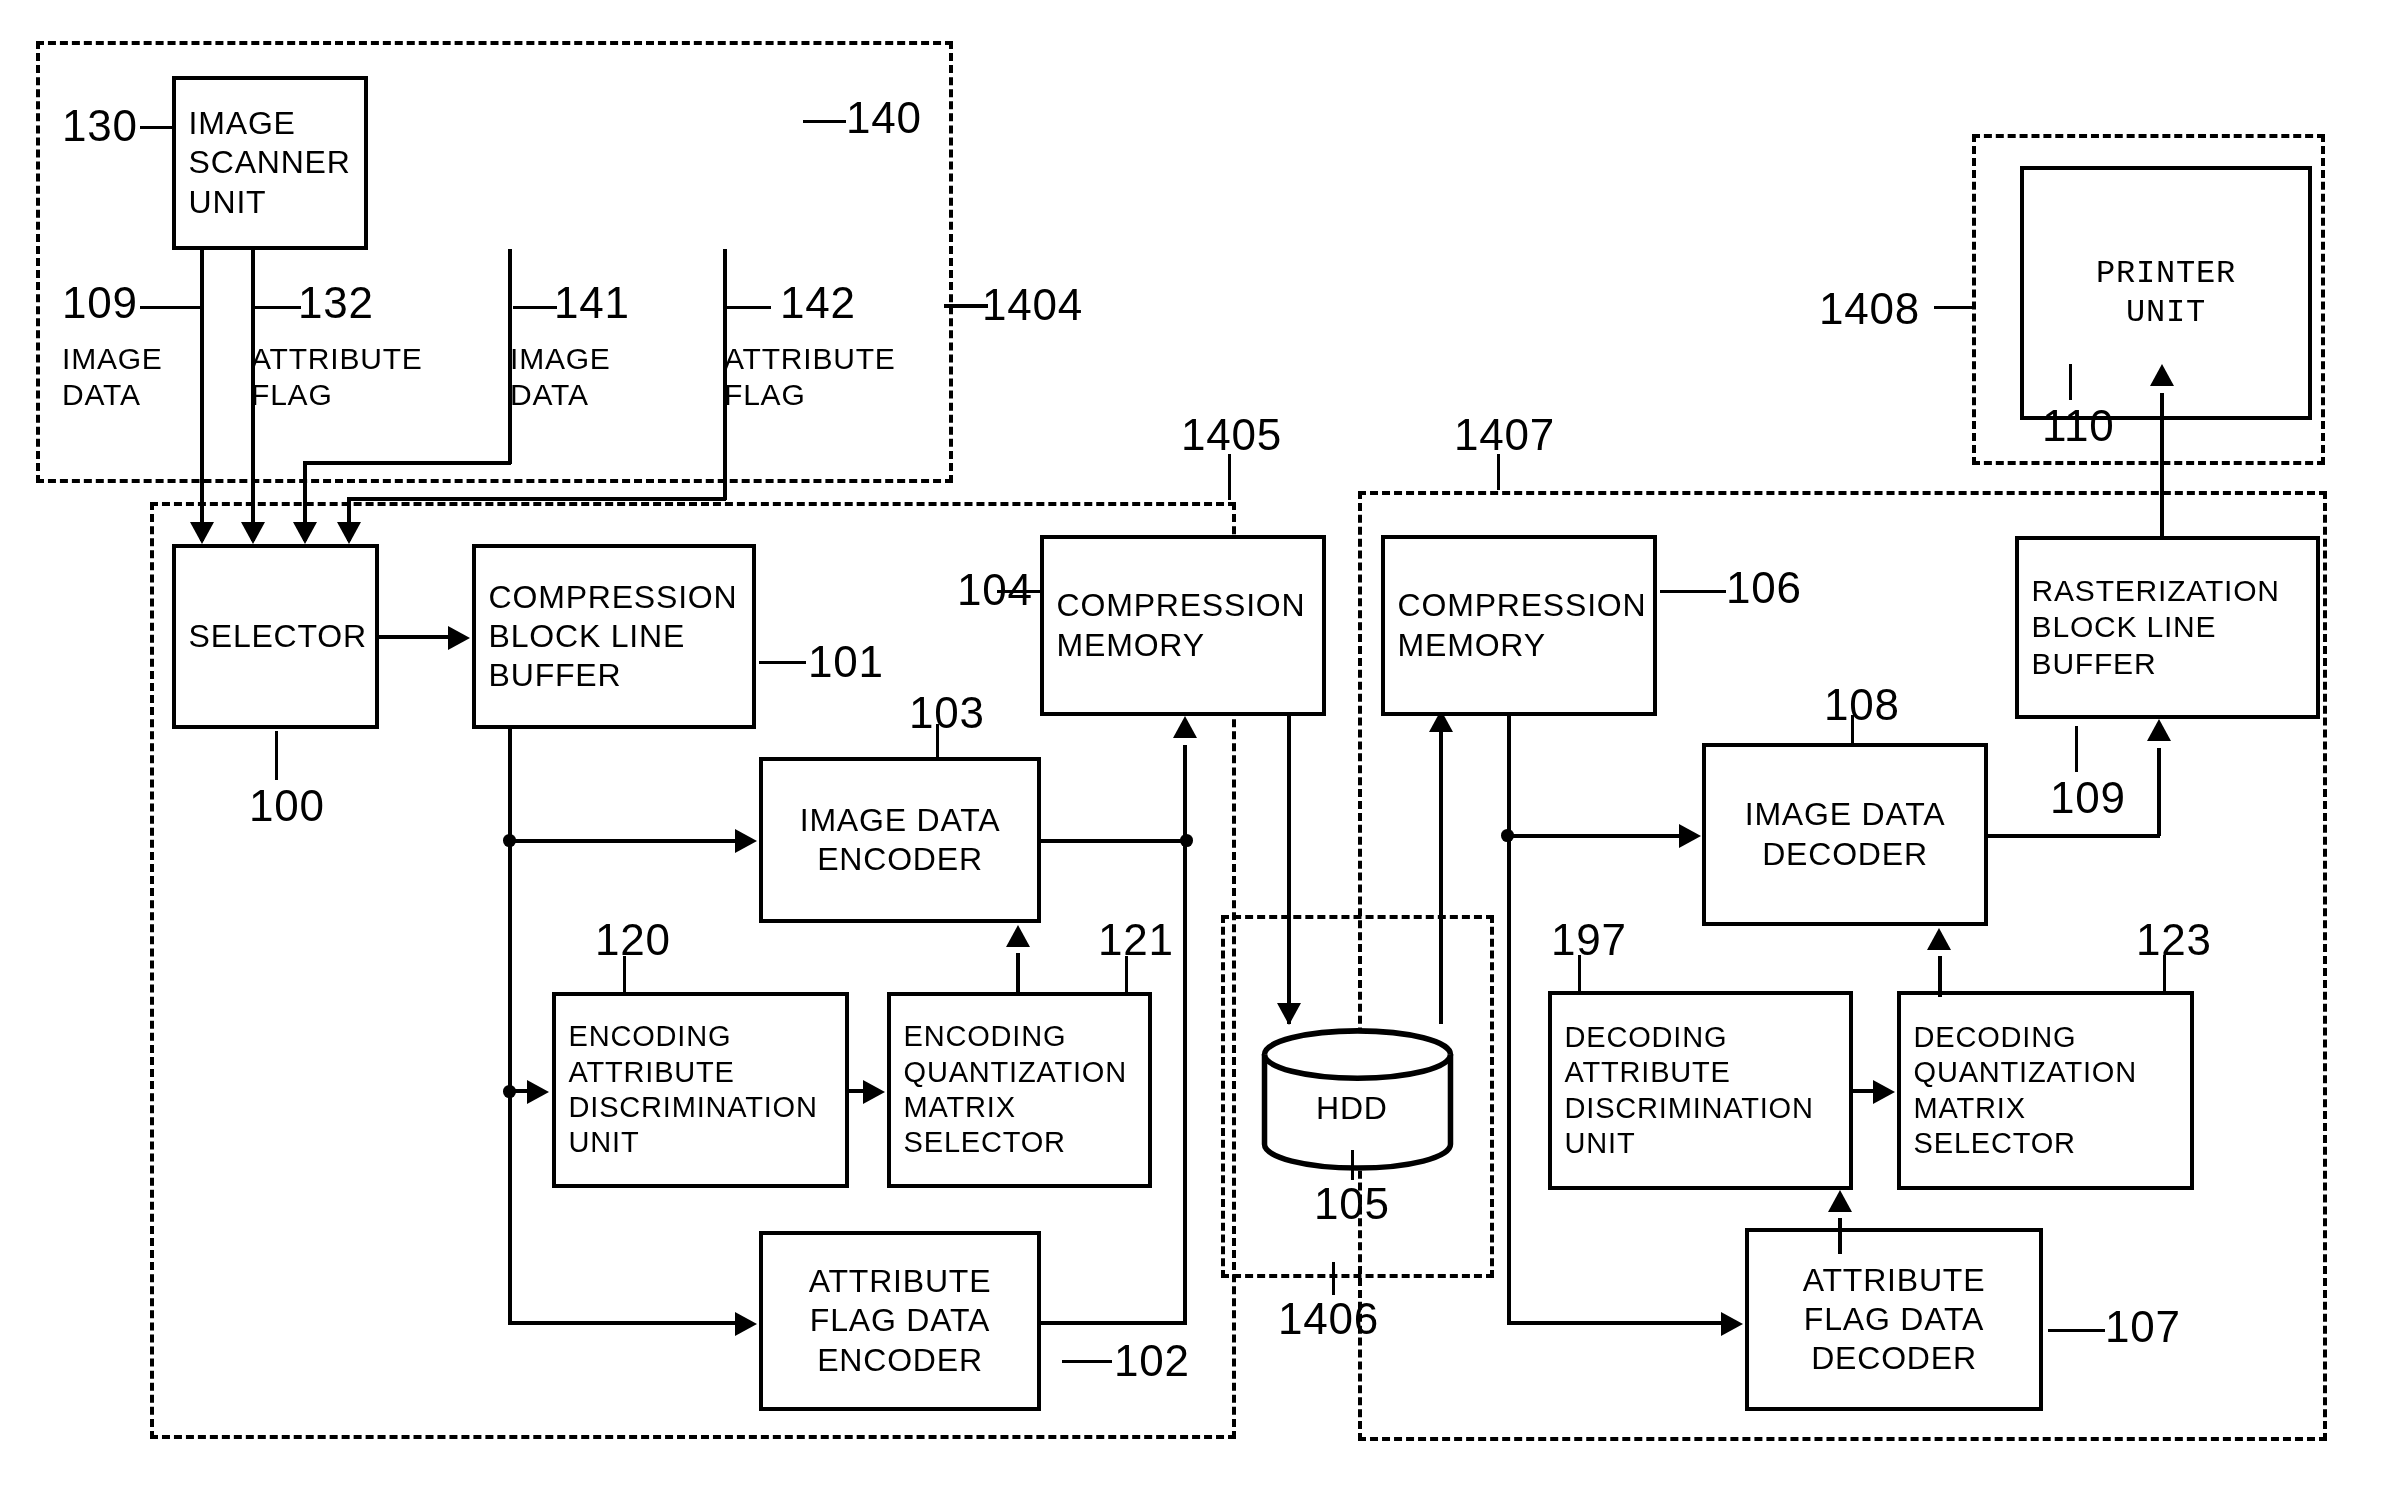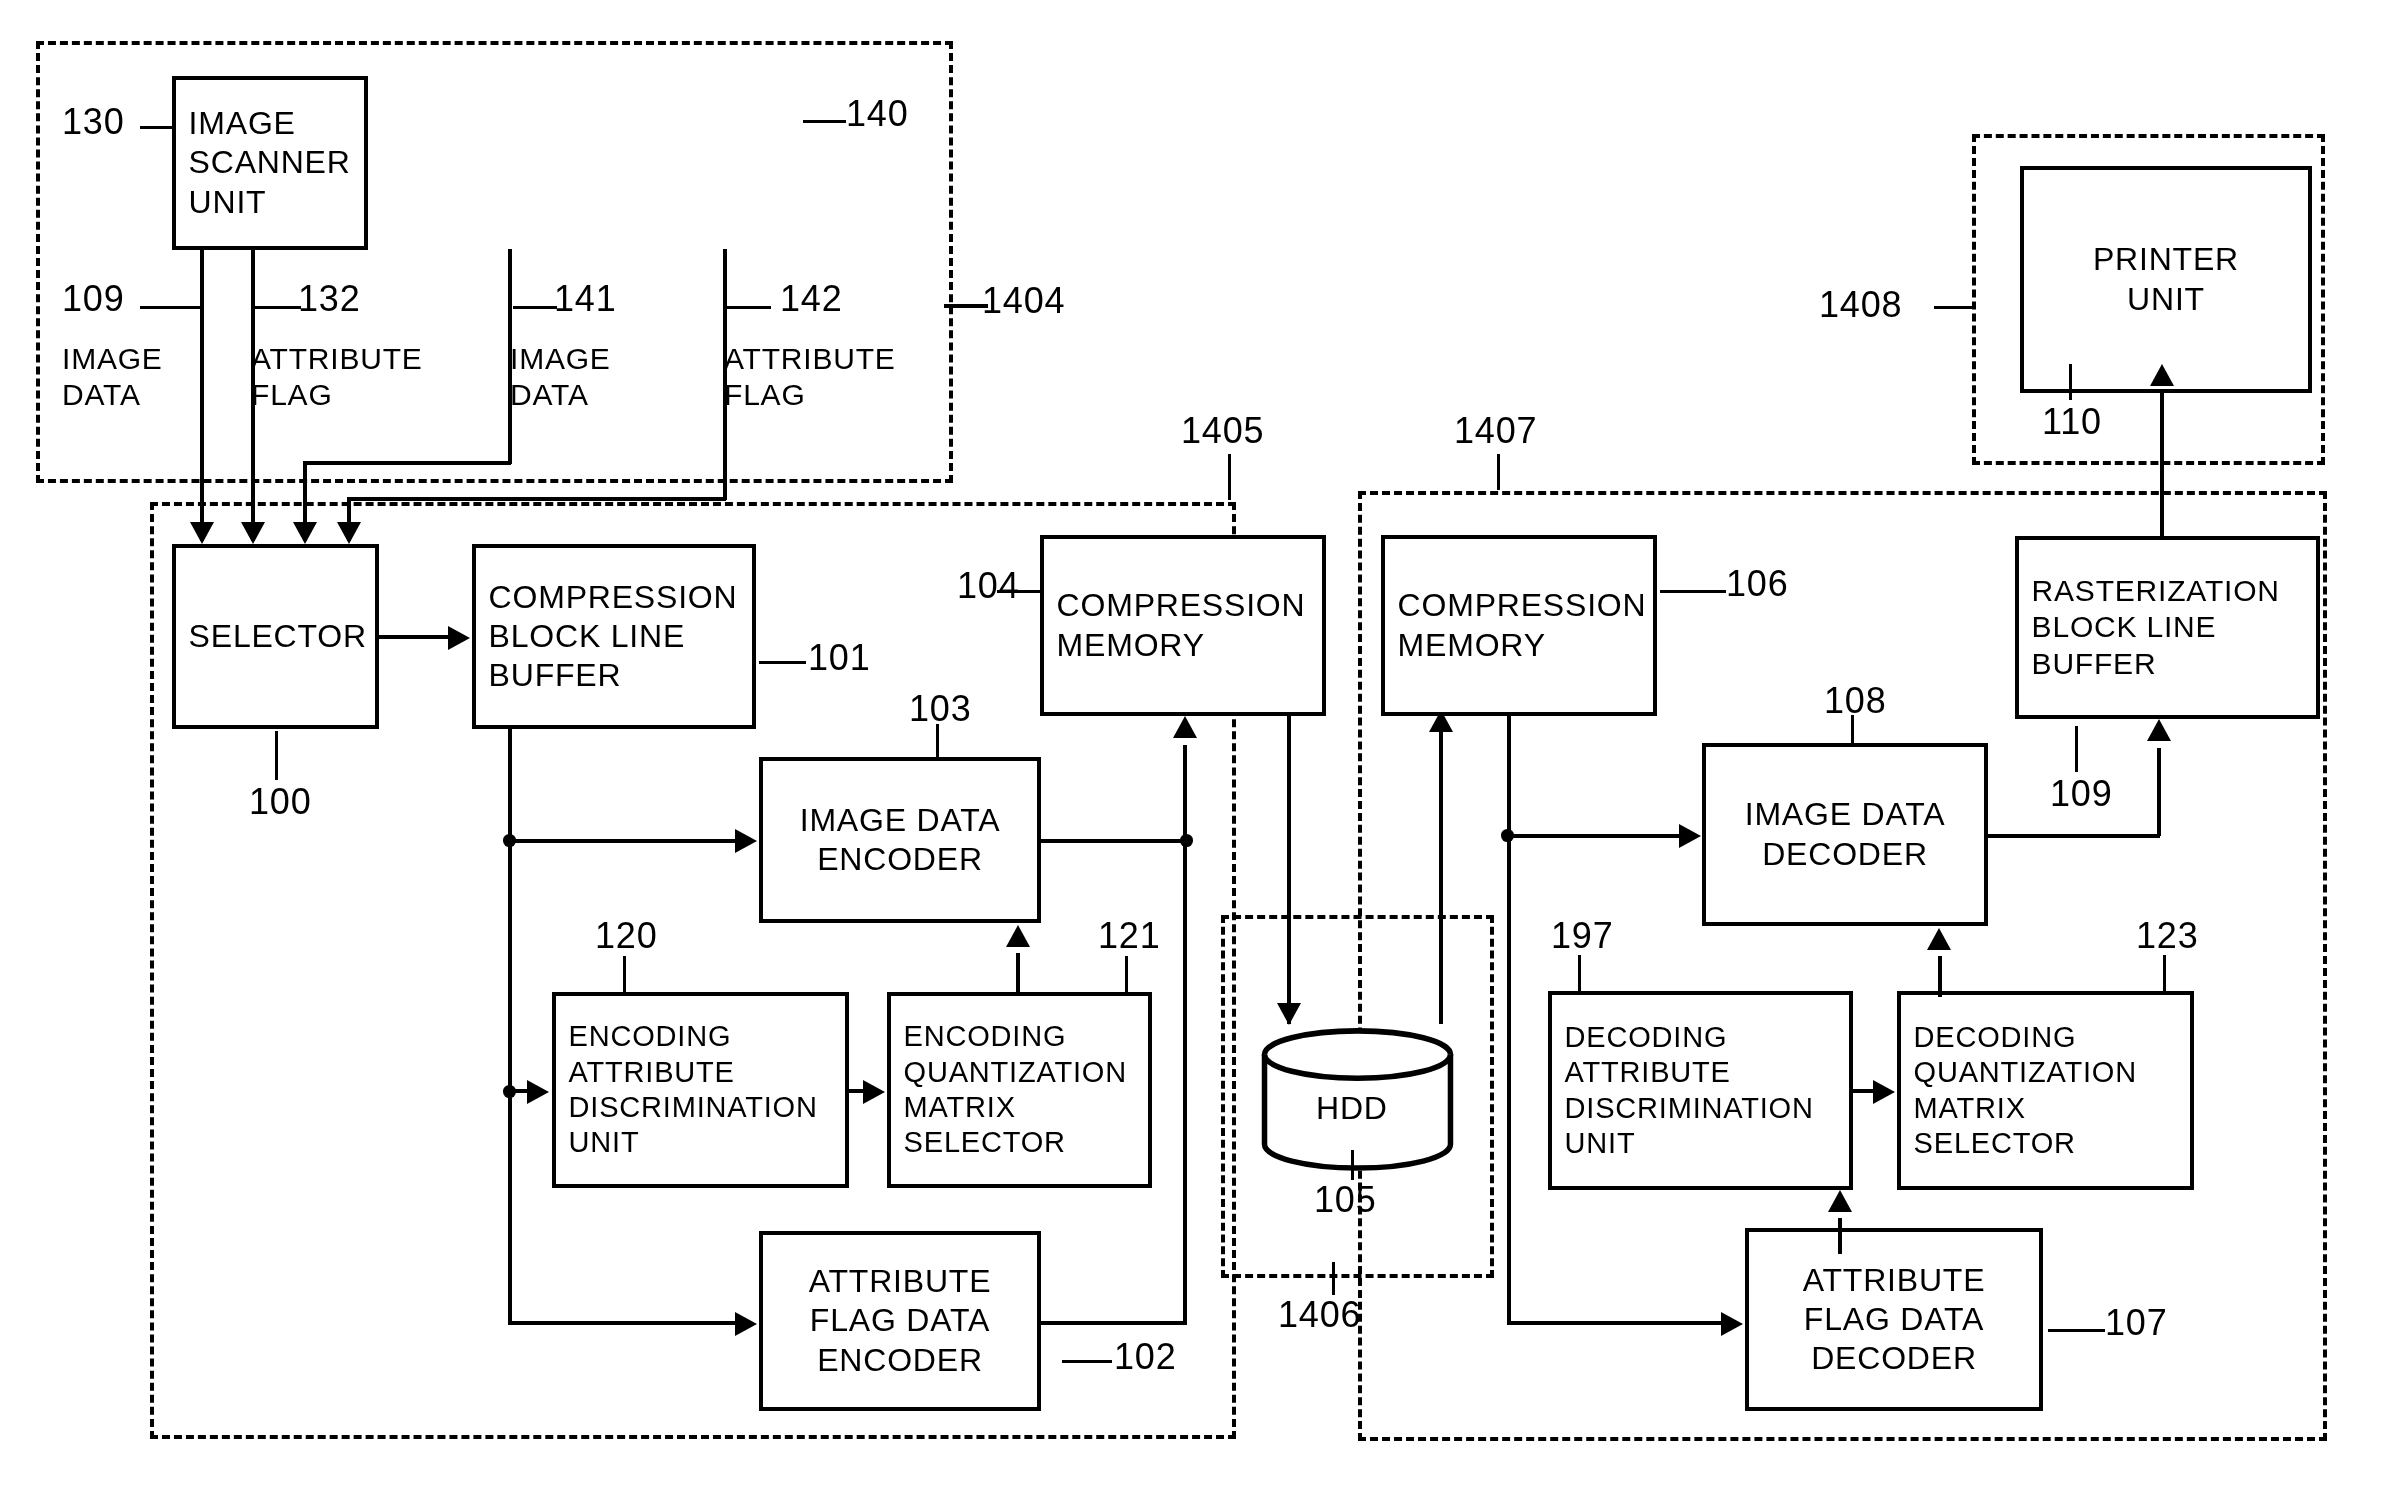--- a/index.html
+++ b/index.html
@@ -2,21 +2,21 @@
 <html style="font-size:12.6px"><head>
 <meta charset="utf-8">
 <style>
   html,body{margin:0;padding:0;background:#fff;}
   body{font-family:"Liberation Sans", sans-serif;}
   #stage{position:relative;width:2401px;height:1505px;background:#fff;overflow:hidden;}
   .box{position:absolute;border:4.7px solid #000;background:#fff;box-sizing:border-box;
        display:flex;flex-direction:column;justify-content:center;}
   .box .bt{font-size:32px;line-height:1.22;color:#000;padding:0 12.6px;letter-spacing:0.8px;}
   .box.ctr .bt{text-align:center;}
-  .ref{position:absolute;font-size:36px;color:#000;white-space:nowrap;letter-spacing:0.8px;}
+  .ref{position:absolute;font-size:44px;color:#000;white-space:nowrap;letter-spacing:0.8px;}
   .sig{position:absolute;font-size:30px;color:#000;line-height:1.2;white-space:pre-line;letter-spacing:0.8px;}
   .dashbox{position:absolute;border:4px dashed #000;box-sizing:border-box;background:transparent;}
   .ln{position:absolute;background:#000;}
   .hl{height:4px;}
   .vl{width:4px;}
   .arrow{position:absolute;width:0;height:0;}
   .ar-down{border-left:12.6px solid transparent;border-right:12.6px solid transparent;border-top:22px solid #000;}
   .ar-up{border-left:12.6px solid transparent;border-right:12.6px solid transparent;border-bottom:22px solid #000;}
   .ar-right{border-top:12.6px solid transparent;border-bottom:12.6px solid transparent;border-left:22px solid #000;}
   .dot{position:absolute;width:12.6px;height:12.6px;background:#000;border-radius:50%;}
@@ -90,21 +90,21 @@
   <div class="ln vl" style="left:508px;top:249px;height:215px;"></div>
   <div class="ln hl" style="left:303px;top:461px;width:208px;"></div>
   <div class="ln vl" style="left:303px;top:461px;height:80px;"></div>
   <div class="arrow ar-down" style="left:293px;top:522px;"></div>
 
   <div class="ln vl" style="left:723px;top:249px;height:251px;"></div>
   <div class="ln hl" style="left:347px;top:497px;width:379px;"></div>
   <div class="ln vl" style="left:347px;top:497px;height:44px;"></div>
   <div class="arrow ar-down" style="left:337px;top:522px;"></div>
 
-  <div class="box ctr" style="left:2020px;top:166px;width:292px;height:227px;">
+  <div class="box ctr" style="left:2020px;top:166px;width:292px;height:254px;font-family:Liberation Mono, monospace;">
     <div class="bt" style="white-space:pre-line;text-align:center;">PRINTER
 UNIT</div>
   </div>
   <div class="ref" style="left:2042px;top:401px;">110</div>
   <div class="lead" style="left:2069px;top:364px;width:3.2px;height:36px;background:#000;"></div>
 
   <div class="ln vl" style="left:2160px;top:393px;height:150px;"></div>
   <div class="arrow ar-up" style="left:2150px;top:364px;"></div>
 
   <div class="box ctr" style="left:172px;top:544px;width:207px;height:185px;">

